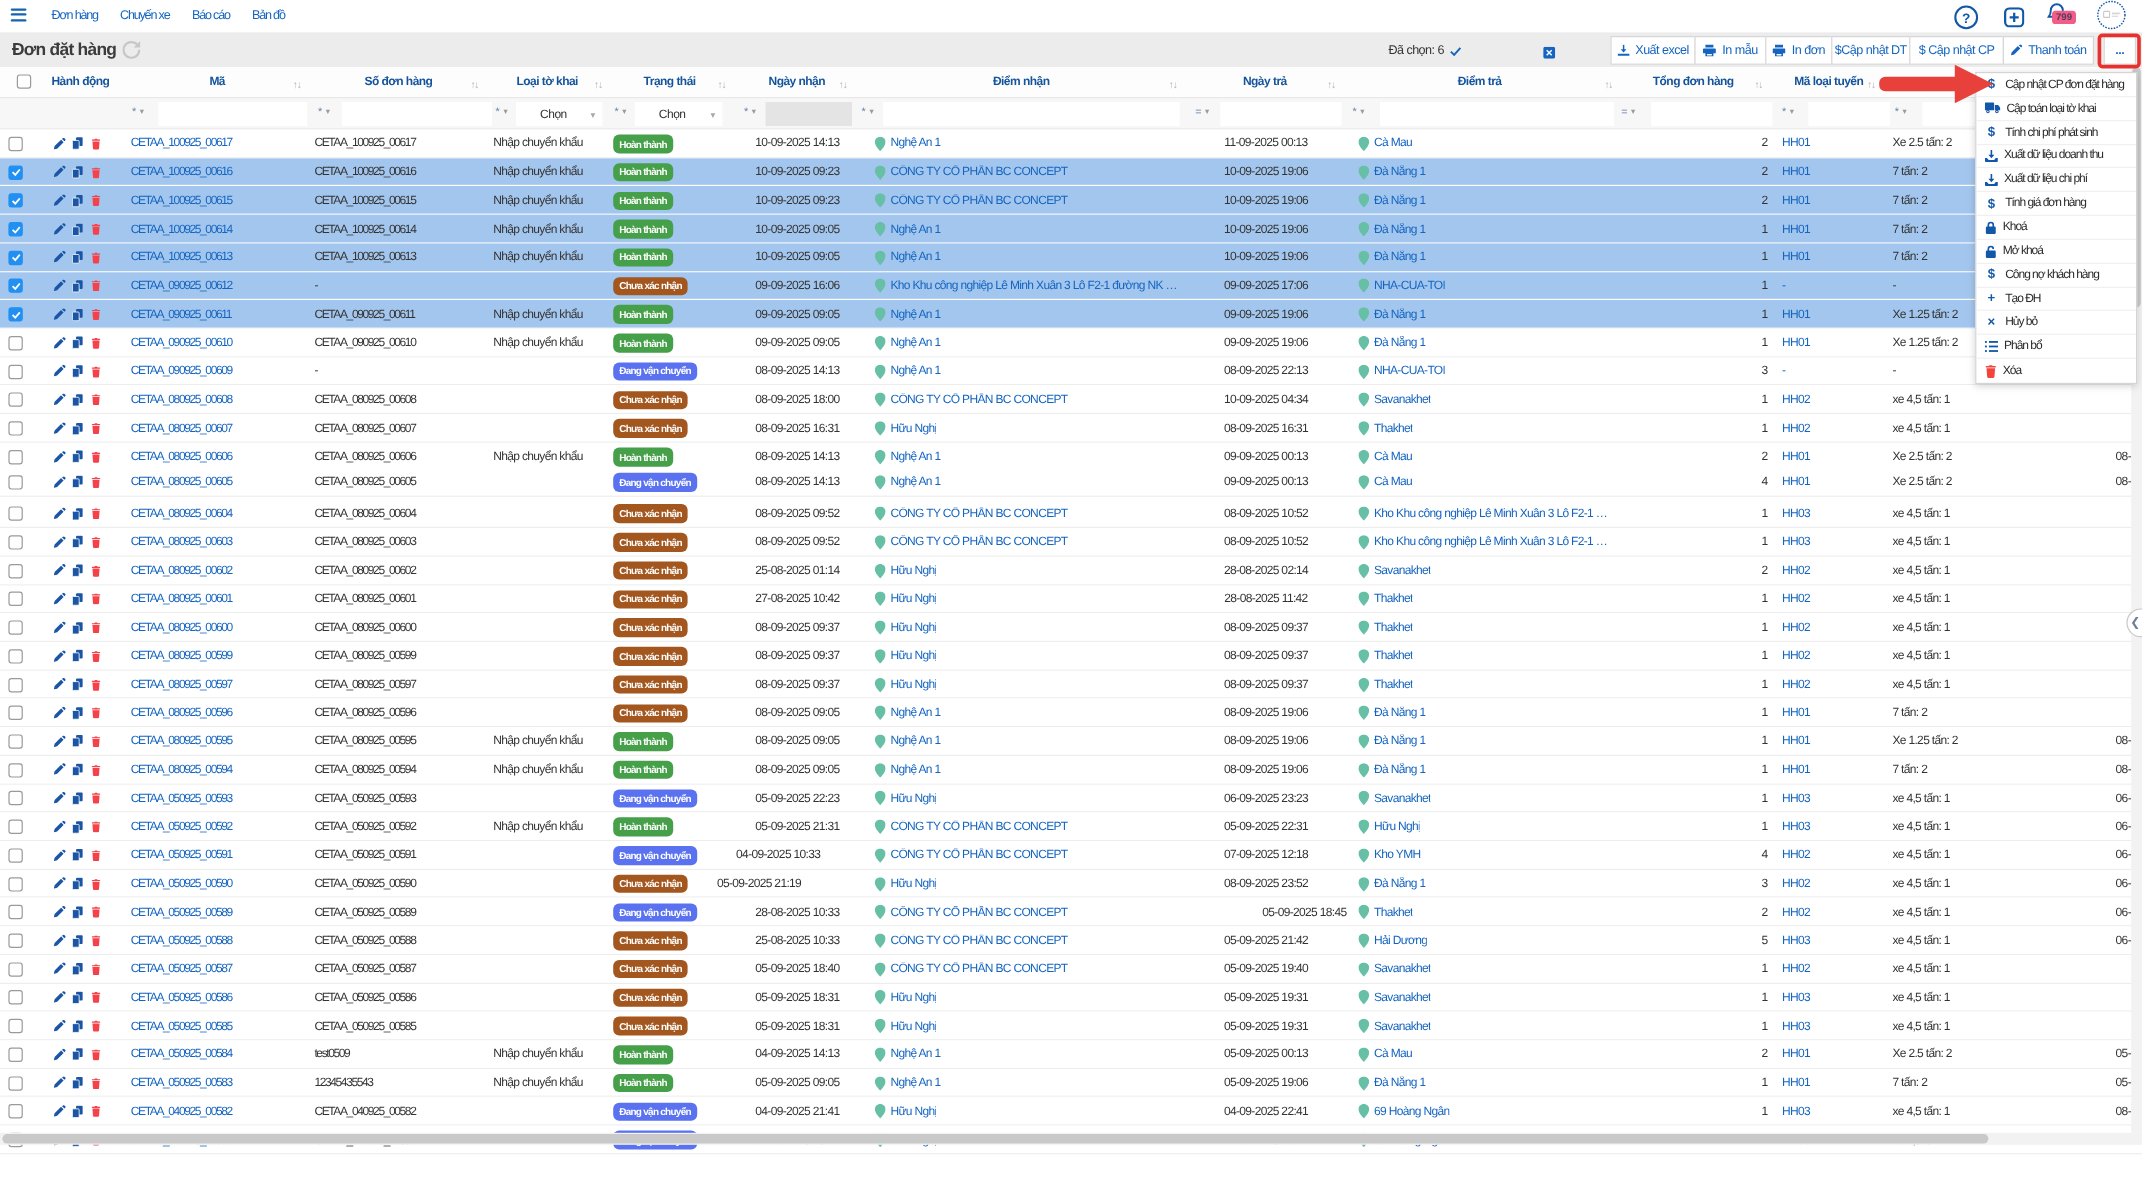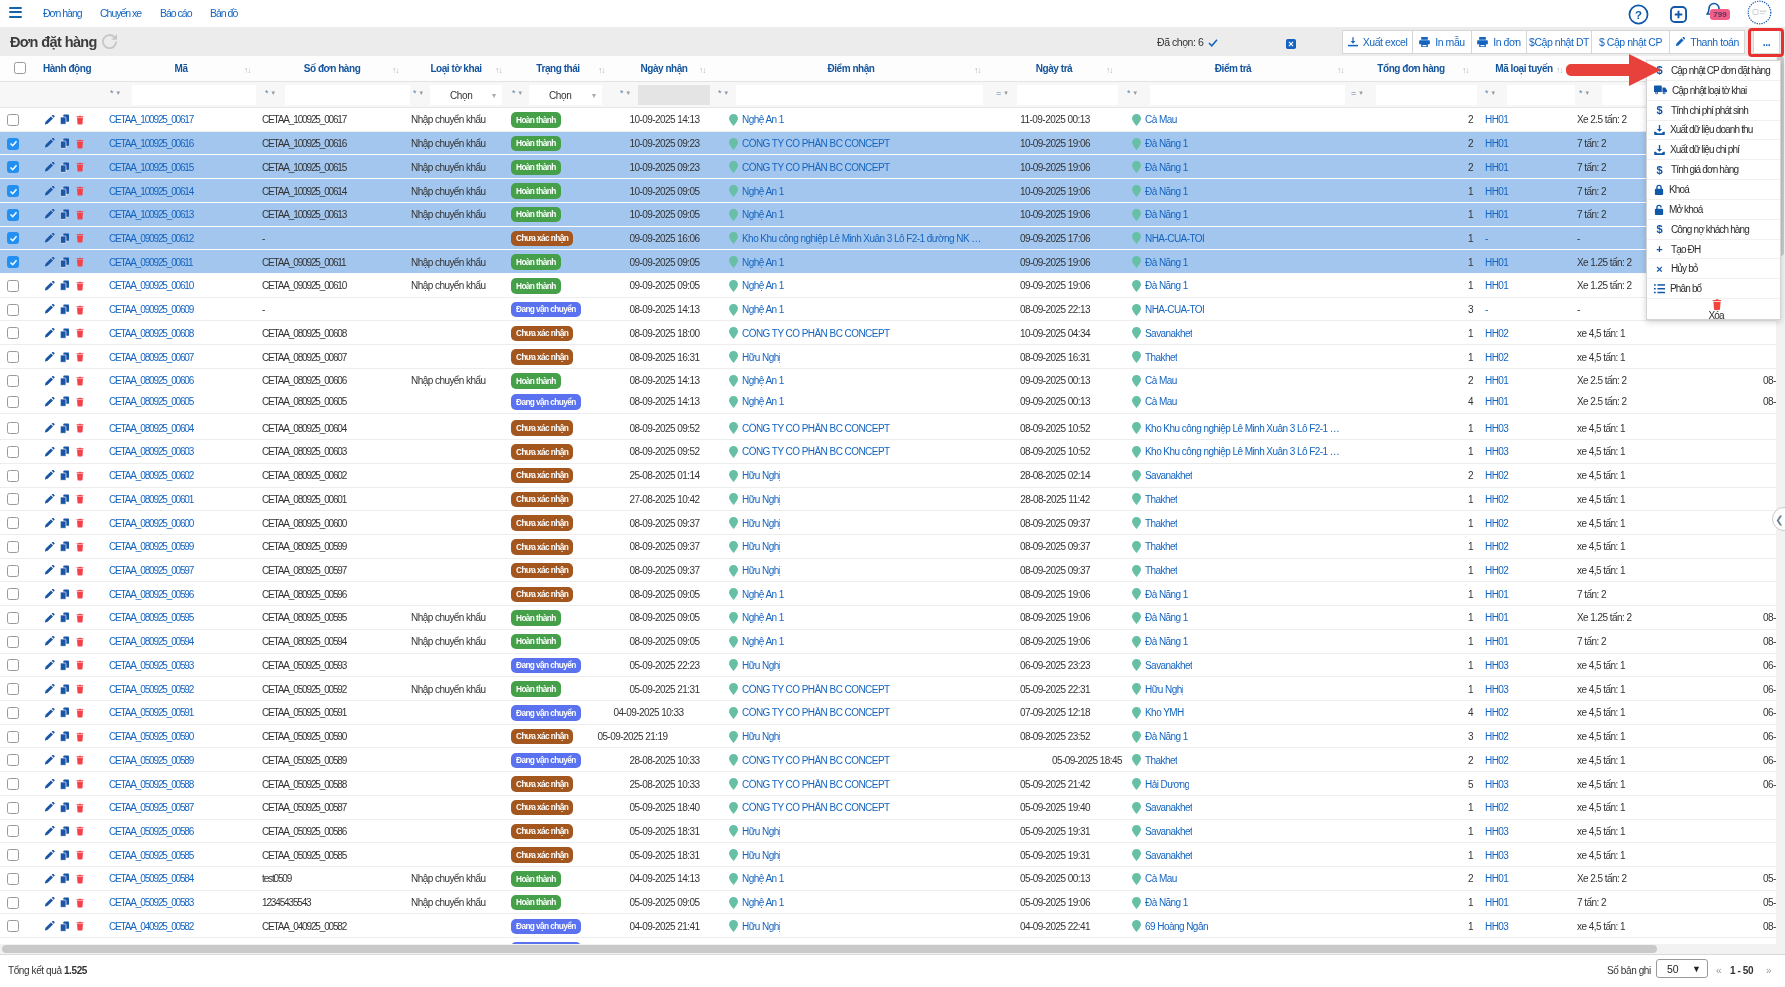--- a/index.html
+++ b/index.html
@@ -54,21 +54,21 @@
   margin-left:7px; display:flex; align-items:center; justify-content:center;}
 .cbx.on { background:#2190f2; border-color:#2190f2; }
 .bdg { color:#fff; font-size:8.3px; font-weight:700; letter-spacing:-0.6px; padding:2.5px 5px 3px; border-radius:5px; }
 .pin { margin-right:4px; flex:none; }
 .pt { overflow:hidden; text-overflow:ellipsis; }
 
 
 #menu { position:absolute; left:1646px; top:60px; width:135px; height:260px; background:#fff;
   border:1px solid #d4d4d4; box-shadow:0 2px 6px rgba(0,0,0,0.18); z-index:30; }
 .mit { height:19.85px; display:flex; align-items:center; border-bottom:1px solid #f0f0f0; }
-.mit:last-child { border-bottom:none;flex-direction:column; }
+.mit:last-child { border-bottom:none; }
 .mi { width:13px; text-align:center; margin-left:6px; color:#1158a8; font-size:11px; font-weight:700; flex:none;}
 .msvg { margin-left:7px; flex:none; }
 .mtx { margin-left:5px; font-size:10px; color:#2b2b2b; letter-spacing:-0.85px; white-space:nowrap; }
 
 
 #redbox { position:absolute; left:1748px; top:28px; width:36px; height:29px; border:3px solid #e8312e; border-radius:4px; z-index:40;}
 #arrow { position:absolute; z-index:40; }
 
 
 #hsb { position:absolute; left:0; top:944px; width:1785px; height:10px; background:#f2f2f2; }
@@ -1772,46 +1772,35 @@
 <div id="hsb">
       <div id="hsbt"></div>
     </div>
 <div id="vsb">
       <div id="vsbt"></div>
     </div>
 <div id="handle">
       <span>❮</span>
     </div>
 
-<div id="foot">
-  <span class="ftx" style="left:8px">Tổng kết quả <b>1.525</b></span>
-  <span class="ftx" style="left:1607px">Số bản ghi</span>
-  <div id="psel">
-        <span class="n">50</span>
-        <span class="v">▼</span>
-      </div>
-  <span class="ftx" style="left:1716px;color:#999">«</span>
-  <span class="ftx" style="left:1730px;font-weight:700">1 - 50</span>
-  <span class="ftx" style="left:1766px;color:#999">»</span>
-</div>
 
 <div id="menu">
 <div class="mit">
         <span class="mi">$</span>
         <span class="mtx">Cập nhật CP đơn đặt hàng</span>
       </div>
 <div class="mit">
         <svg class="msvg" width="13" height="10" viewBox="0 0 20 14">
           <path fill="#1158a8" d="M0 1.5C0 .7.7 0 1.5 0h9C11.3 0 12 .7 12 1.5V10H0V1.5zM13 3h3.2c.5 0 .9.2 1.2.6l2.2 2.9c.2.3.4.7.4 1.1V10h-7V3z"></path>
           <circle cx="4" cy="11.5" r="2.2" fill="#1158a8"></circle>
           <circle cx="15.5" cy="11.5" r="2.2" fill="#1158a8"></circle>
           <circle cx="4" cy="11.5" r="0.9" fill="#fff"></circle>
           <circle cx="15.5" cy="11.5" r="0.9" fill="#fff"></circle>
         </svg>
-        <span class="mtx">Cập nhật loại tờ khai</span>
+        <span class="mtx">Cập toán loại tờ khai</span>
       </div>
 <div class="mit">
         <span class="mi">$</span>
         <span class="mtx">Tính chi phí phát sinh</span>
       </div>
 <div class="mit">
         <svg class="msvg" width="11" height="10" viewBox="0 0 16 15">
           <path fill="#1158a8" d="M7 0h2v6h2.8L8 10.2 4.2 6H7V0z"></path>
           <path fill="#1158a8" d="M0 10h2.5l2 2.5h7L13.5 10H16v4a1 1 0 0 1-1 1H1a1 1 0 0 1-1-1v-4z"></path>
         </svg>

